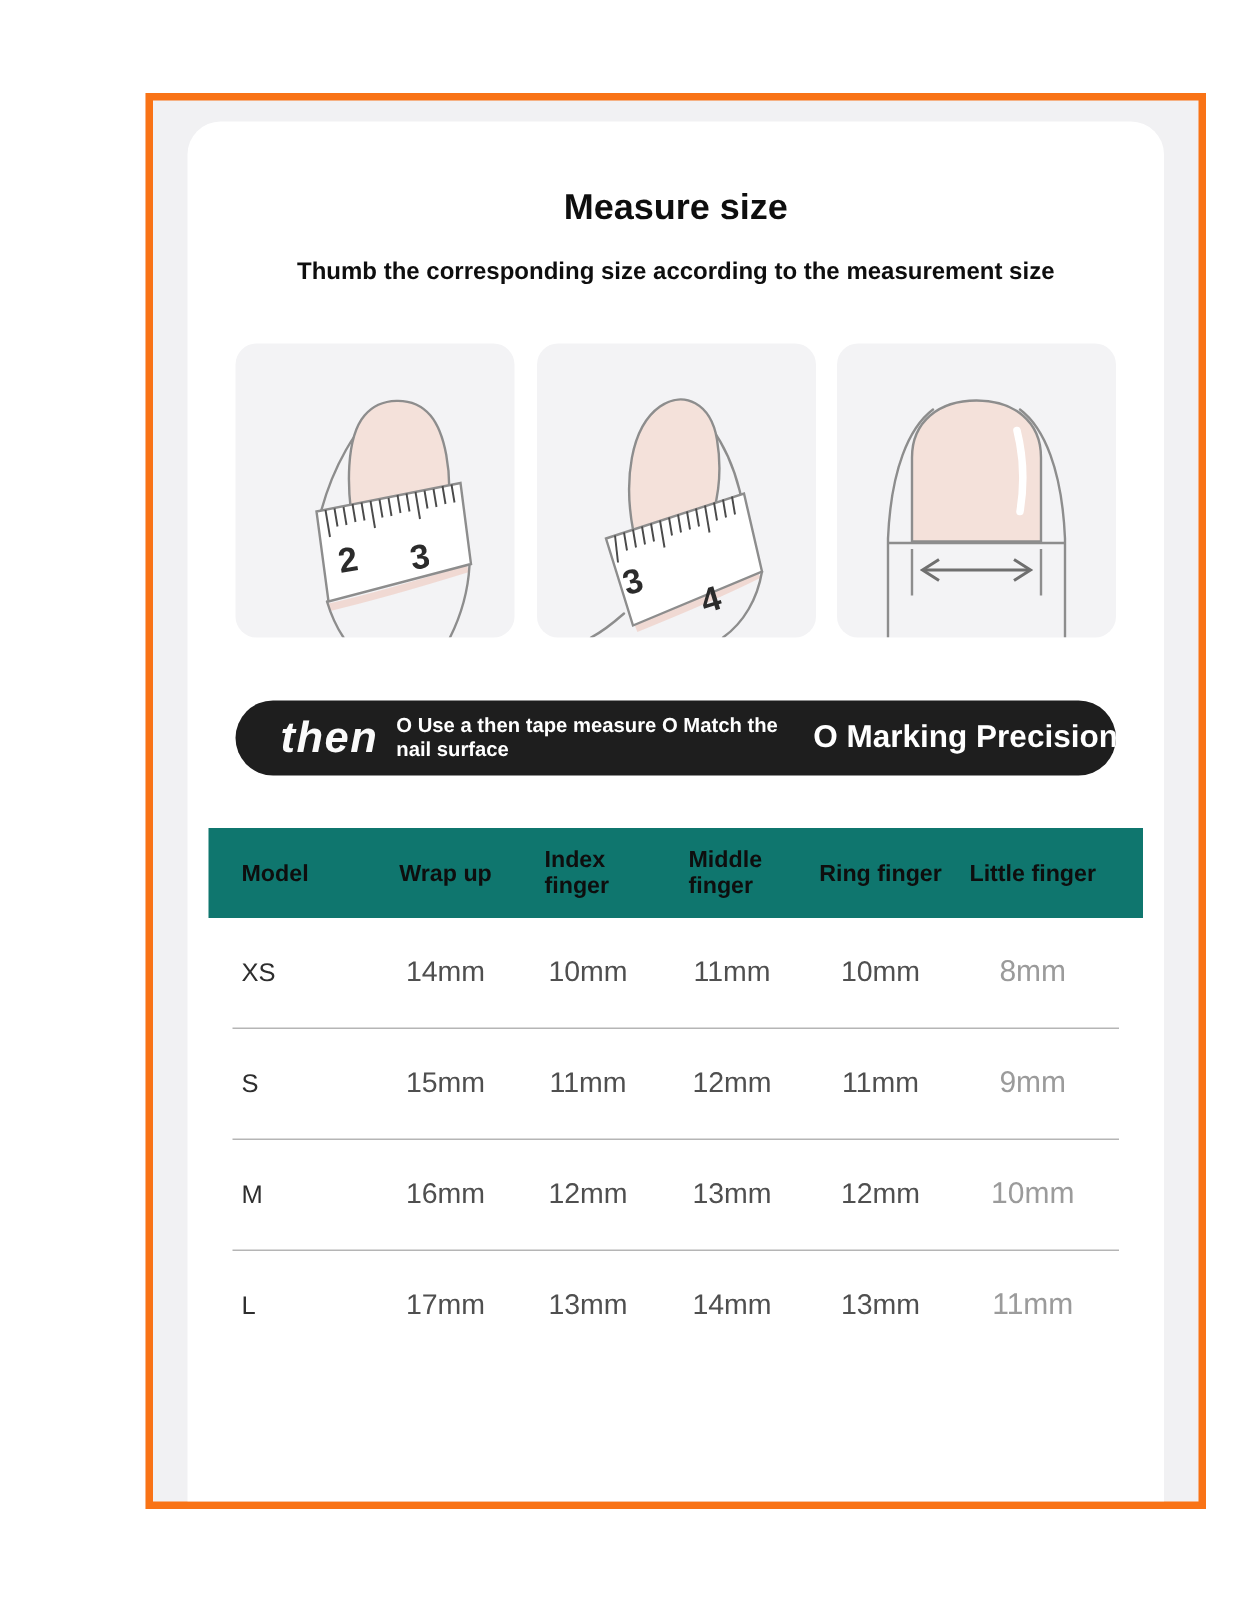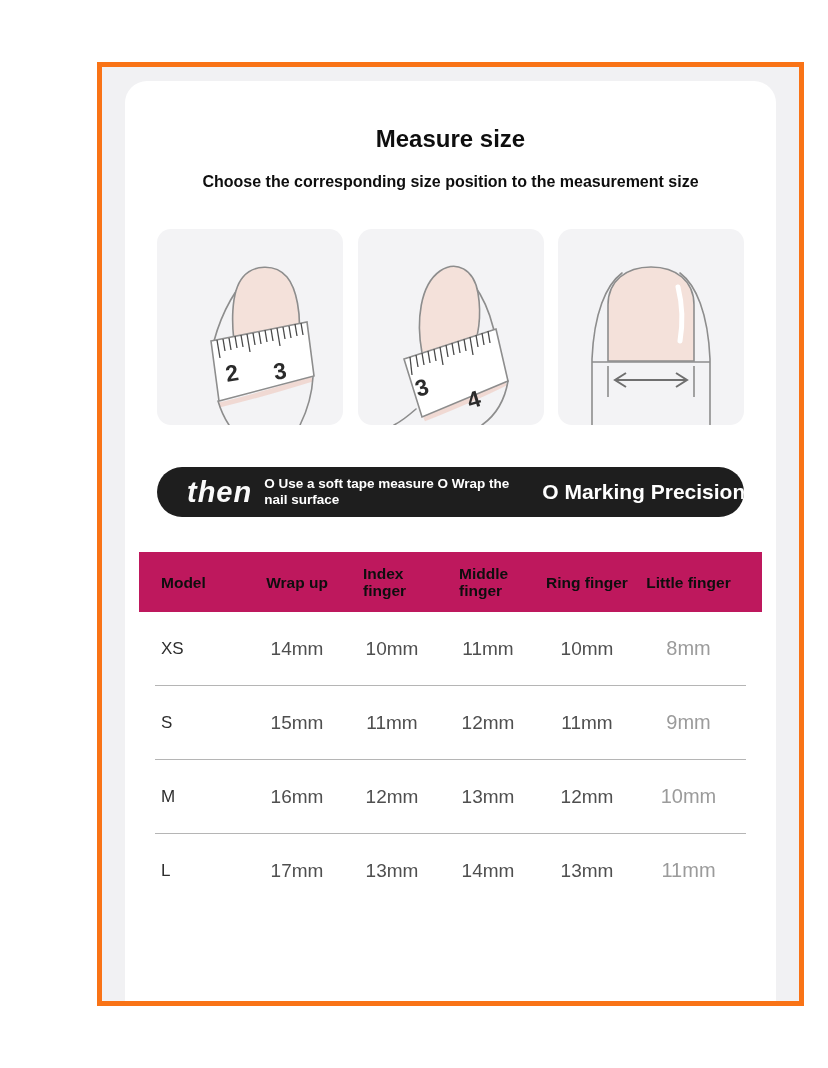--- a/index.html
+++ b/index.html
@@ -45,39 +45,39 @@
     margin-left:12px;width:268px;font-size:13.5px;line-height:16px;font-weight:700;flex:0 0 auto;
   }
   .banner .tip-right{
     margin-left:10px;font-size:21px;font-weight:700;flex:0 0 auto;
   }
   .size-table{margin:35px 14px 0;}
   .thead,.trow{
     display:grid;grid-template-columns:88px 96px 94px 98px 100px 1fr;
     align-items:center;padding:0 22px;
   }
-  .thead{background:#be185d;height:60px;font-size:15.5px;font-weight:700;color:#0e0e0e;}
+  .thead{background:#0f766e;height:60px;font-size:15.5px;font-weight:700;color:#0e0e0e;}
   .thead .hc{text-align:center;line-height:17px;}
   .thead .hc.first{text-align:left;}
   .thead .hwrap{display:inline-block;max-width:58px;text-align:left;}
   .trow{height:73px;}
   .model-cell{font-size:17px;font-weight:400;color:#2e2e2e;}
   .val{font-size:19px;color:#4f4f4f;text-align:center;}
   .val.little{font-size:20px;color:#9b9b9b;}
   .row-divider{border-top:1.5px solid #b5b5b5;margin:0 16px;height:0;}
   .sk{stroke:#8d8d8d;stroke-width:1.6;fill:none;stroke-linecap:round;}
 </style>
 </head>
 <body>
 
 <div class="frame">
   <div class="card">
 
     <h1 class="title">Measure size</h1>
-    <p class="subtitle">Choose the corresponding size position to the measurement size</p>
+    <p class="subtitle">Thumb the corresponding size according to the measurement size</p>
 
     <div class="illos">
 
       <div class="illo-box">
         <svg viewBox="0 0 186 196">
           <path class="sk" d="M57,112 C64,86 80,52 100,42"></path>
           <path d="M80,130 C73,96 74,62 86,48 C96,36 118,34 130,48 C140,60 144,86 142,108 C141,119 139,126 137,131 Z" fill="#f4e1da" stroke="#8d8d8d" stroke-width="1.6"></path>
           <path d="M62,176 C92,169 126,159 155,150" stroke="#f0d6cf" stroke-width="5" fill="none" opacity="0.9"></path>
           <path d="M54,112 L150,93 L157,147 L62,172 Z" fill="#ffffff" stroke="#8d8d8d" stroke-width="1.6"></path>
           <g stroke="#4a4a4a" stroke-width="1.3">
@@ -147,21 +147,21 @@
             <path d="M68,144 L57,151 L68,158"></path>
             <path d="M118,144 L129,151 L118,158"></path>
           </g>
         </svg>
       </div>
     </div>
 
 
     <div class="banner">
       <span class="point">then</span>
-      <span class="tip-left">O Use a soft tape measure O Wrap the nail surface</span>
+      <span class="tip-left">O Use a then tape measure O Match the nail surface</span>
       <span class="tip-right">O Marking Precision</span>
     </div>
 
     <div class="size-table">
       <div class="thead">
         <div class="hc first">Model</div>
         <div class="hc">Wrap up</div>
         <div class="hc"><span class="hwrap">Index finger</span></div>
         <div class="hc"><span class="hwrap">Middle finger</span></div>
         <div class="hc">Ring finger</div>

